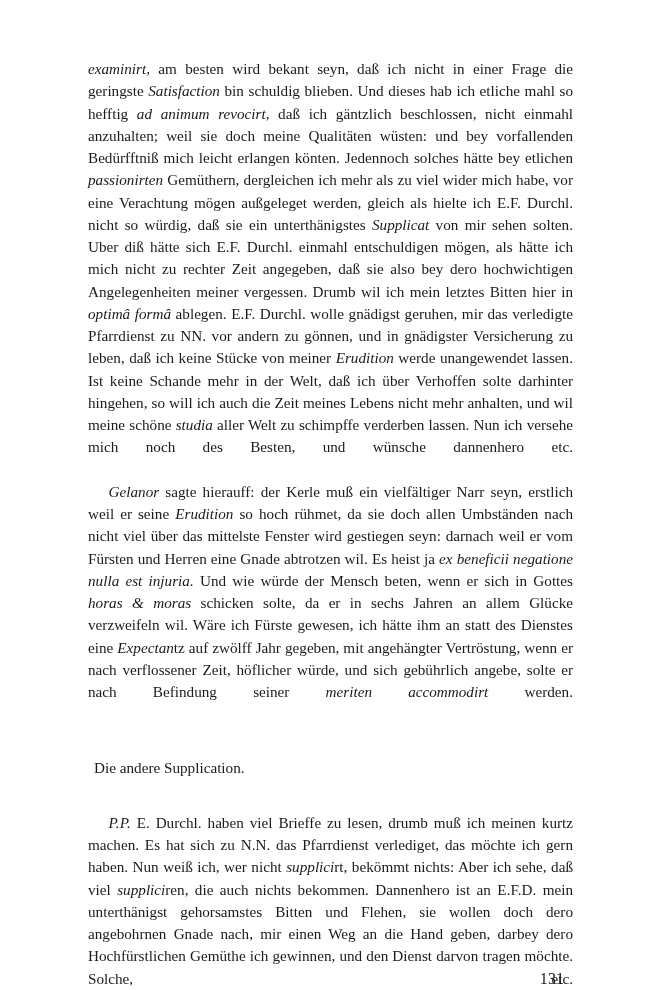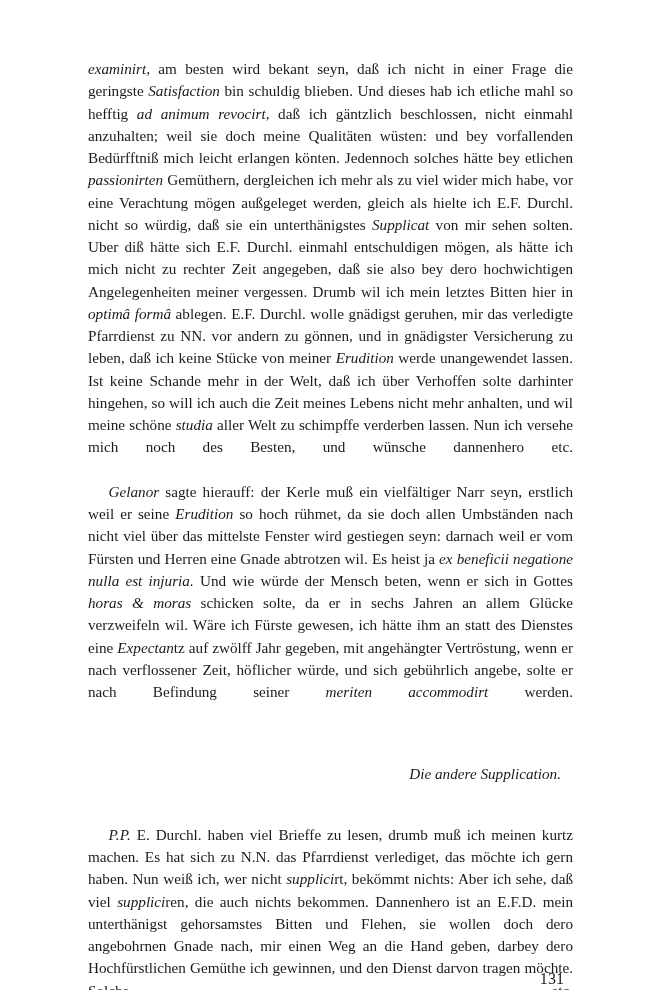--- a/index.html
+++ b/index.html
@@ -36,23 +36,22 @@
     line-height: 22.25px;
     hyphens: manual;
     -webkit-hyphens: manual;
     word-spacing: 0.002em;
   }
   p.para.indent {
     text-indent: 1.35em;
     font-family: Liberation Serif, serif;
   }
   p.heading {
-    margin: 12px;
-    text-align: right;
-    font-style: italic;
+    margin: 6px;
+    text-align: left;
     font-size: 15.2px;
     line-height: 22.25px;
   }
   .spacer-before-heading { height: 25px; }
   .spacer-after-heading { height: 27px; }
   .it { font-style: italic; }
   .folio {
     position: absolute;
     right: 88px;
     top: 972px;

